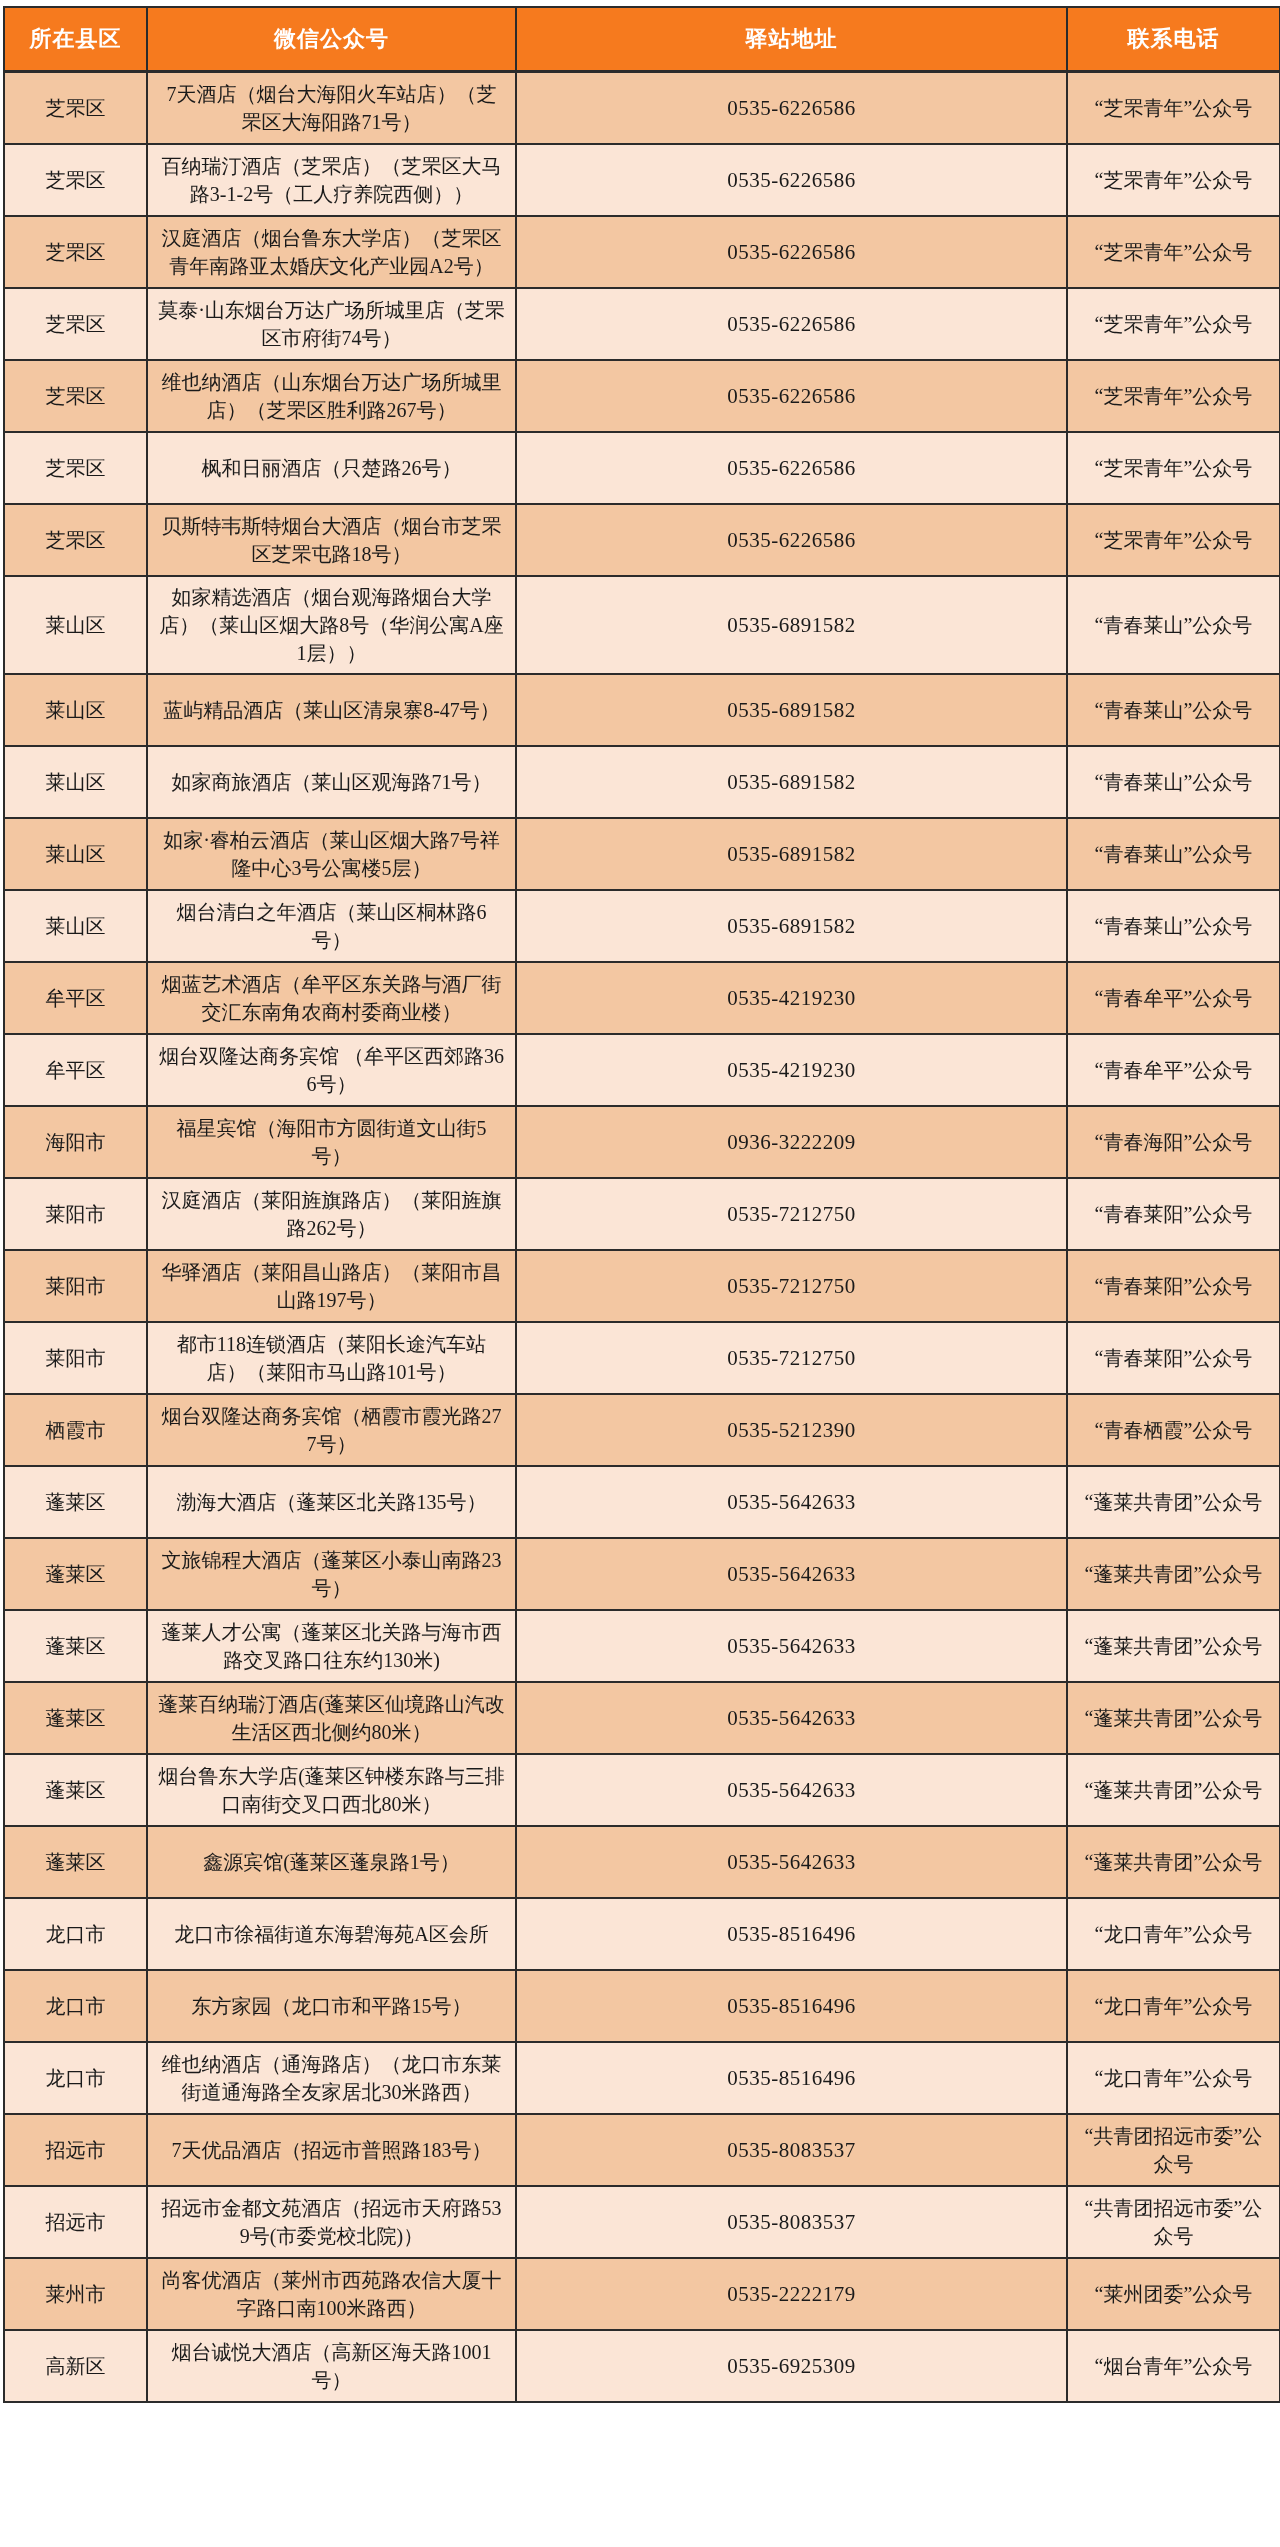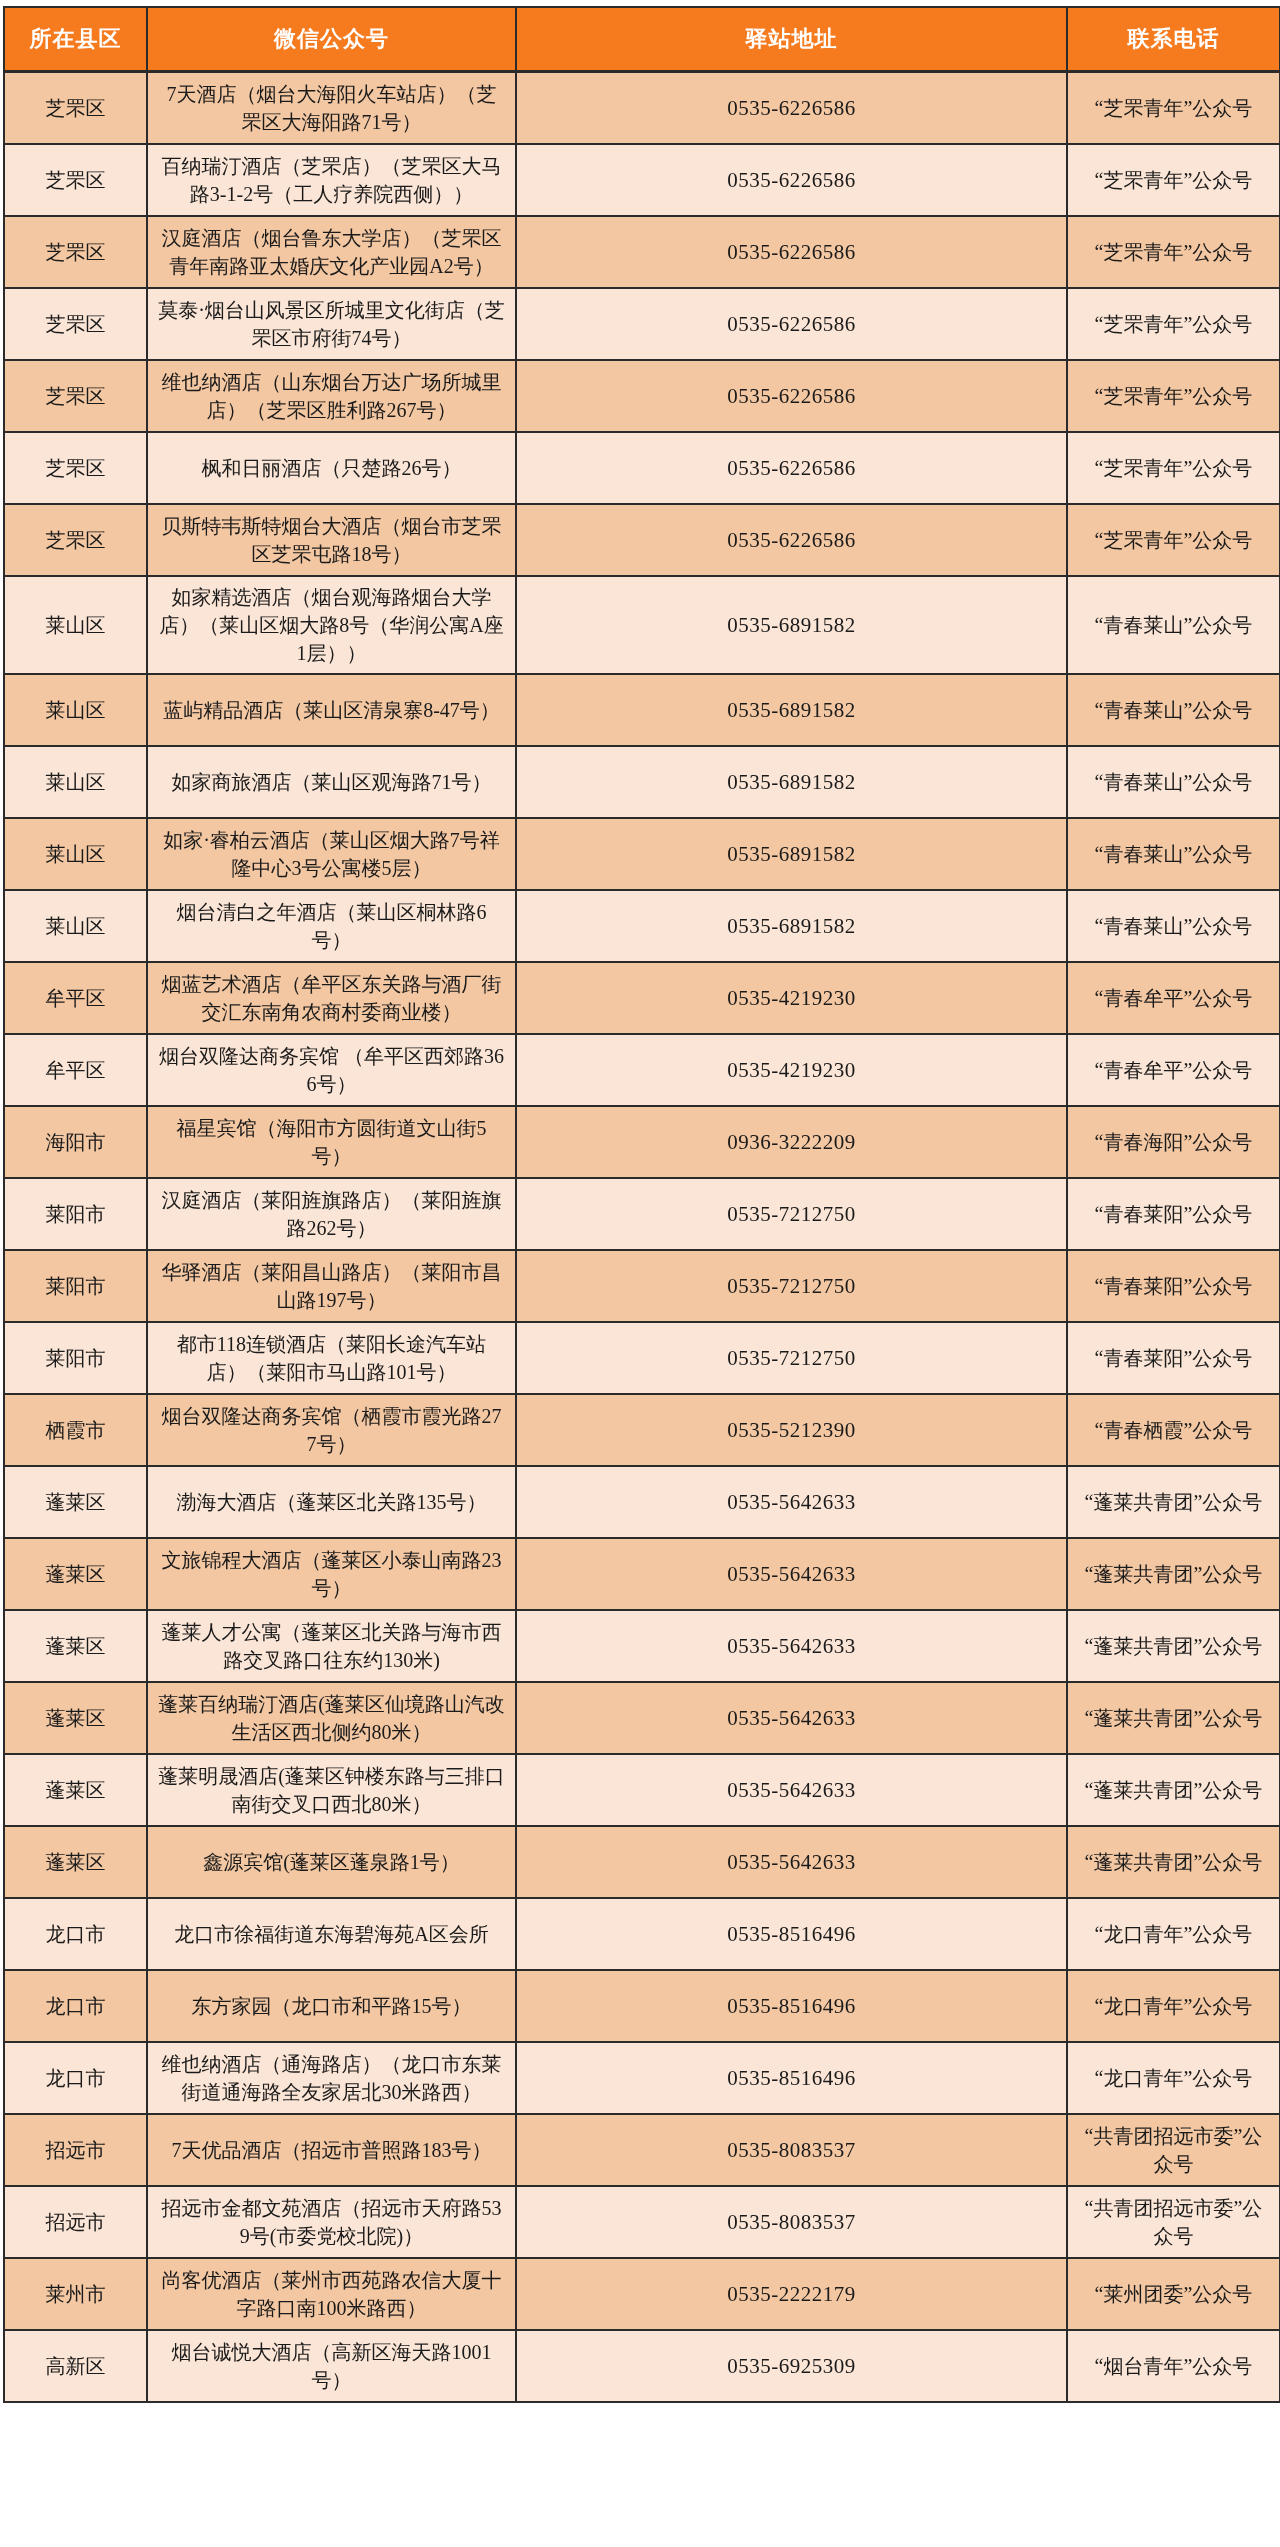--- a/index.html
+++ b/index.html
@@ -78,21 +78,21 @@
           <td class="c-account">“芝罘青年”公众号</td>
         </tr>
         <tr>
           <td class="c-district">芝罘区</td>
           <td class="c-hotel">汉庭酒店（烟台鲁东大学店）（芝罘区青年南路亚太婚庆文化产业园A2号）</td>
           <td class="c-phone">0535-6226586</td>
           <td class="c-account">“芝罘青年”公众号</td>
         </tr>
         <tr>
           <td class="c-district">芝罘区</td>
-          <td class="c-hotel">莫泰·烟台山风景区所城里文化街店（芝罘区市府街74号）</td>
+          <td class="c-hotel">莫泰·山东烟台万达广场所城里店（芝罘区市府街74号）</td>
           <td class="c-phone">0535-6226586</td>
           <td class="c-account">“芝罘青年”公众号</td>
         </tr>
         <tr>
           <td class="c-district">芝罘区</td>
           <td class="c-hotel">维也纳酒店（山东烟台万达广场所城里店）（芝罘区胜利路267号）</td>
           <td class="c-phone">0535-6226586</td>
           <td class="c-account">“芝罘青年”公众号</td>
         </tr>
         <tr>
@@ -198,21 +198,21 @@
           <td class="c-account">“蓬莱共青团”公众号</td>
         </tr>
         <tr>
           <td class="c-district">蓬莱区</td>
           <td class="c-hotel">蓬莱百纳瑞汀酒店(蓬莱区仙境路山汽改生活区西北侧约80米）</td>
           <td class="c-phone">0535-5642633</td>
           <td class="c-account">“蓬莱共青团”公众号</td>
         </tr>
         <tr>
           <td class="c-district">蓬莱区</td>
-          <td class="c-hotel">蓬莱明晟酒店(蓬莱区钟楼东路与三排口南街交叉口西北80米）</td>
+          <td class="c-hotel">烟台鲁东大学店(蓬莱区钟楼东路与三排口南街交叉口西北80米）</td>
           <td class="c-phone">0535-5642633</td>
           <td class="c-account">“蓬莱共青团”公众号</td>
         </tr>
         <tr>
           <td class="c-district">蓬莱区</td>
           <td class="c-hotel">鑫源宾馆(蓬莱区蓬泉路1号）</td>
           <td class="c-phone">0535-5642633</td>
           <td class="c-account">“蓬莱共青团”公众号</td>
         </tr>
         <tr>

